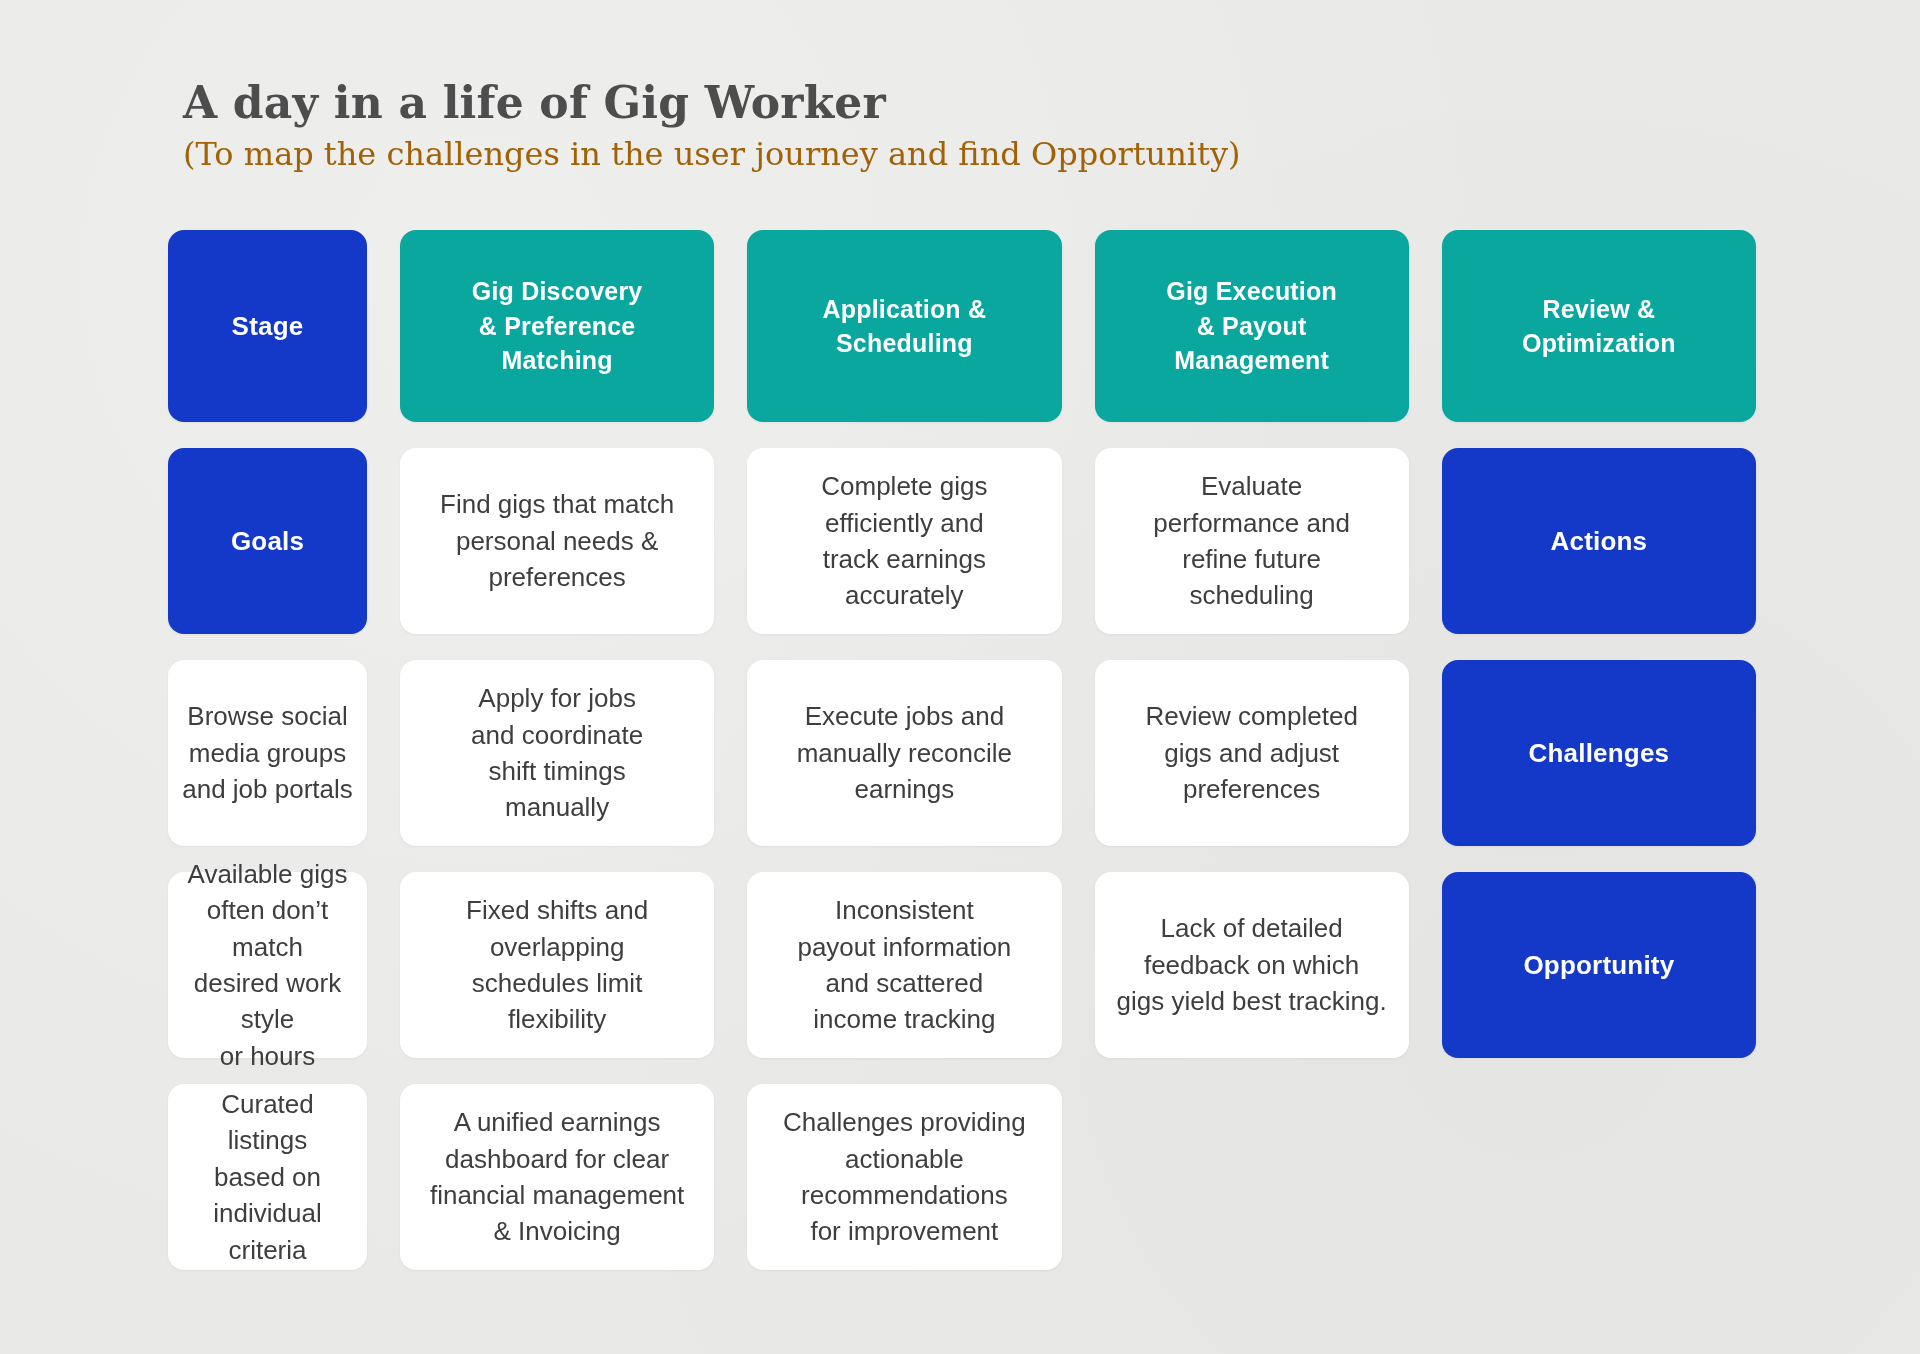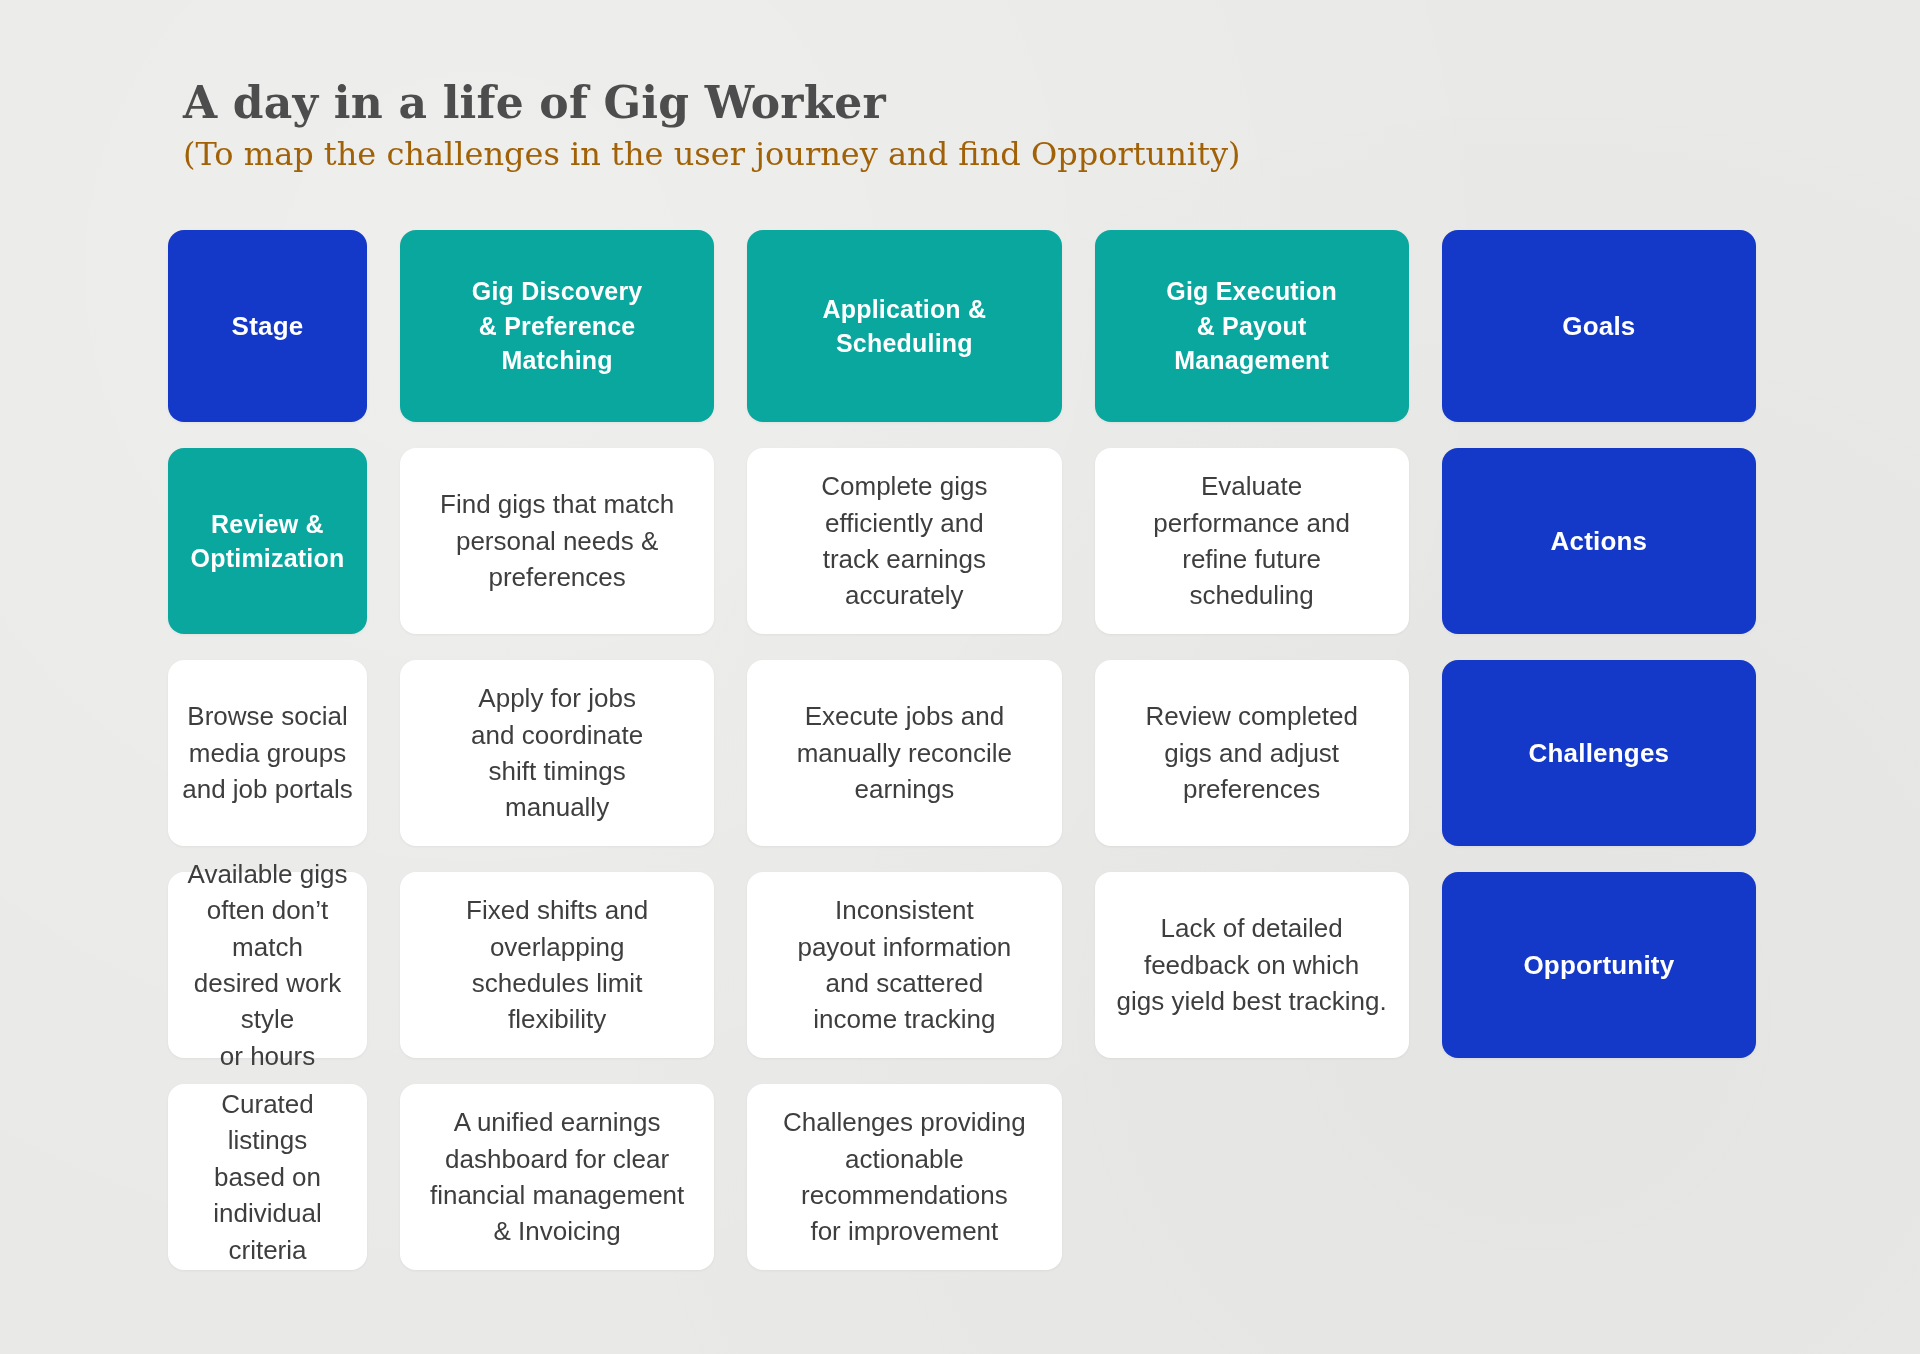--- a/index.html
+++ b/index.html
@@ -117,27 +117,27 @@
   </div>
   <div class="cell stage-header">
     <span>Application &amp;
 Scheduling</span>
   </div>
   <div class="cell stage-header">
     <span>Gig Execution
 &amp; Payout
 Management</span>
   </div>
-  <div class="cell row-label">
-    <span>Goals</span>
-  </div>
-
   <div class="cell stage-header">
     <span>Review &amp;
 Optimization</span>
+  </div>
+
+  <div class="cell row-label">
+    <span>Goals</span>
   </div>
   <div class="cell body-cell">
     <span>Find gigs that match
 personal needs &amp;
 preferences</span>
   </div>
   <div class="cell body-cell">
     <span>Complete gigs
 efficiently and
 track earnings

